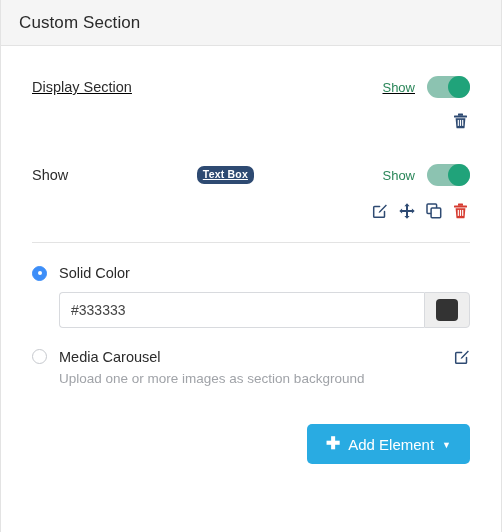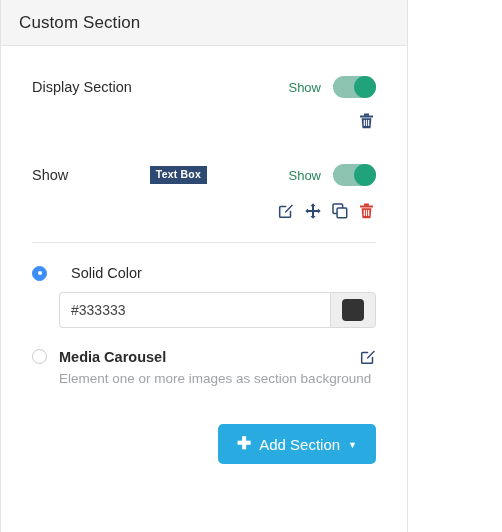--- a/index.html
+++ b/index.html
@@ -6,21 +6,21 @@
     margin: 0;
     padding: 0;
     background: #ffffff;
   }
   body {
     font-family: "Liberation Sans", sans-serif;
     -webkit-font-smoothing: antialiased;
   }
   .panel {
     position: relative;
-    width: 408px;
+    width: 502px;
     height: 532px;
     box-sizing: border-box;
     background: #ffffff;
     border: 1px solid #e3e3e3;
     border-top: none;
     border-bottom: none;
     overflow: hidden;
   }
 
   
@@ -59,25 +59,26 @@
     color: #2b2b2b;
   }
 
   .spacer { flex: 1 1 auto; }
 
   .badge {
     background: #2e4a72;
     color: #ffffff;
     font-size: 10.5px;
     font-weight: bold;
-    border-radius: 0;
+    border-radius: 7px;
     padding: 3px 6px 4px;
     line-height: 1;
     letter-spacing: .2px;
     white-space: nowrap;
+    text-decoration: underline;
   }
 
   .show-label {
     font-size: 13px;
     color: #2a8659;
     margin-right: 12px;
   }
 
   
   .toggle {
@@ -127,21 +128,20 @@
   .section-heading {
     font-size: 14.5px;
     color: #2b2b2b;
     margin: 22px 0 0 0;
   }
 
   .radio-line {
     display: flex;
     align-items: center;
     margin-top: 22px;
-    gap: 12px;
   }
   .radio {
     width: 15px;
     height: 15px;
     border-radius: 50%;
     box-sizing: border-box;
     flex: 0 0 auto;
     margin-right: 12px;
     position: relative;
   }
@@ -202,21 +202,20 @@
     width: 22px;
     height: 22px;
     border-radius: 4px;
     background: #333333;
   }
 
   .carousel-line {
     display: flex;
     align-items: center;
     margin-top: 20px;
-    font-weight: bold;
   }
   .helper-text {
     font-size: 13.5px;
     color: #a0a3a8;
     margin: 6px 0 0 27px;
   }
 
   
   .footer {
     display: flex;
@@ -255,21 +254,21 @@
 <body>
 
 <div class="panel">
 
   <div class="panel-header">
     <span class="panel-title">Custom Section</span>
   </div>
 
   <div class="panel-body">
 
-    <div class="row" style="margin-top:24px;">
+    <div class="row" style="margin-top:24px;text-decoration:underline;">
       <div class="row-main">
         <span class="row-label">Display Section</span>
         <span class="spacer"></span>
         <span class="show-label" style="color: rgb(42, 134, 89);">Show</span>
         <div class="toggle" style="background: rgb(140, 195, 177);">
           <div class="knob" style="background: rgb(32, 163, 122);"></div>
         </div>
       </div>
       <div class="icon-row" style="margin-top:4px;">
         <span class="icon-btn">
@@ -347,24 +346,24 @@
       <span class="radio-label">Media Carousel</span>
       <span class="spacer"></span>
       <span class="icon-btn">
         <svg width="16" height="16" viewBox="0 0 16 16" fill="none">
           <path d="M12.5 8.6V13.4a0.9 0.9 0 0 1-0.9 0.9H2.6a0.9 0.9 0 0 1-0.9-0.9V4.4a0.9 0.9 0 0 1 0.9-0.9h5.0" stroke="#2e4a72" stroke-width="1.5" fill="none" stroke-linecap="round"></path>
           <path d="M13.9 1.6l1.0 1.0-6.6 6.6-1.7 0.7 0.7-1.7 6.6-6.6z" fill="#2e4a72"></path>
         </svg>
       </span>
     </div>
 
-    <div class="helper-text">Element one or more images as section background</div>
+    <div class="helper-text">Upload one or more images as section background</div>
 
     <div class="footer">
       <button class="add-btn" style="background: rgb(41, 171, 226);">
         <span class="plus">✚</span>
-        <span>Add Section</span>
+        <span>Add Element</span>
         <span class="caret">▼</span>
       </button>
     </div>
 
   </div>
 </div>
 
 </body></html>

